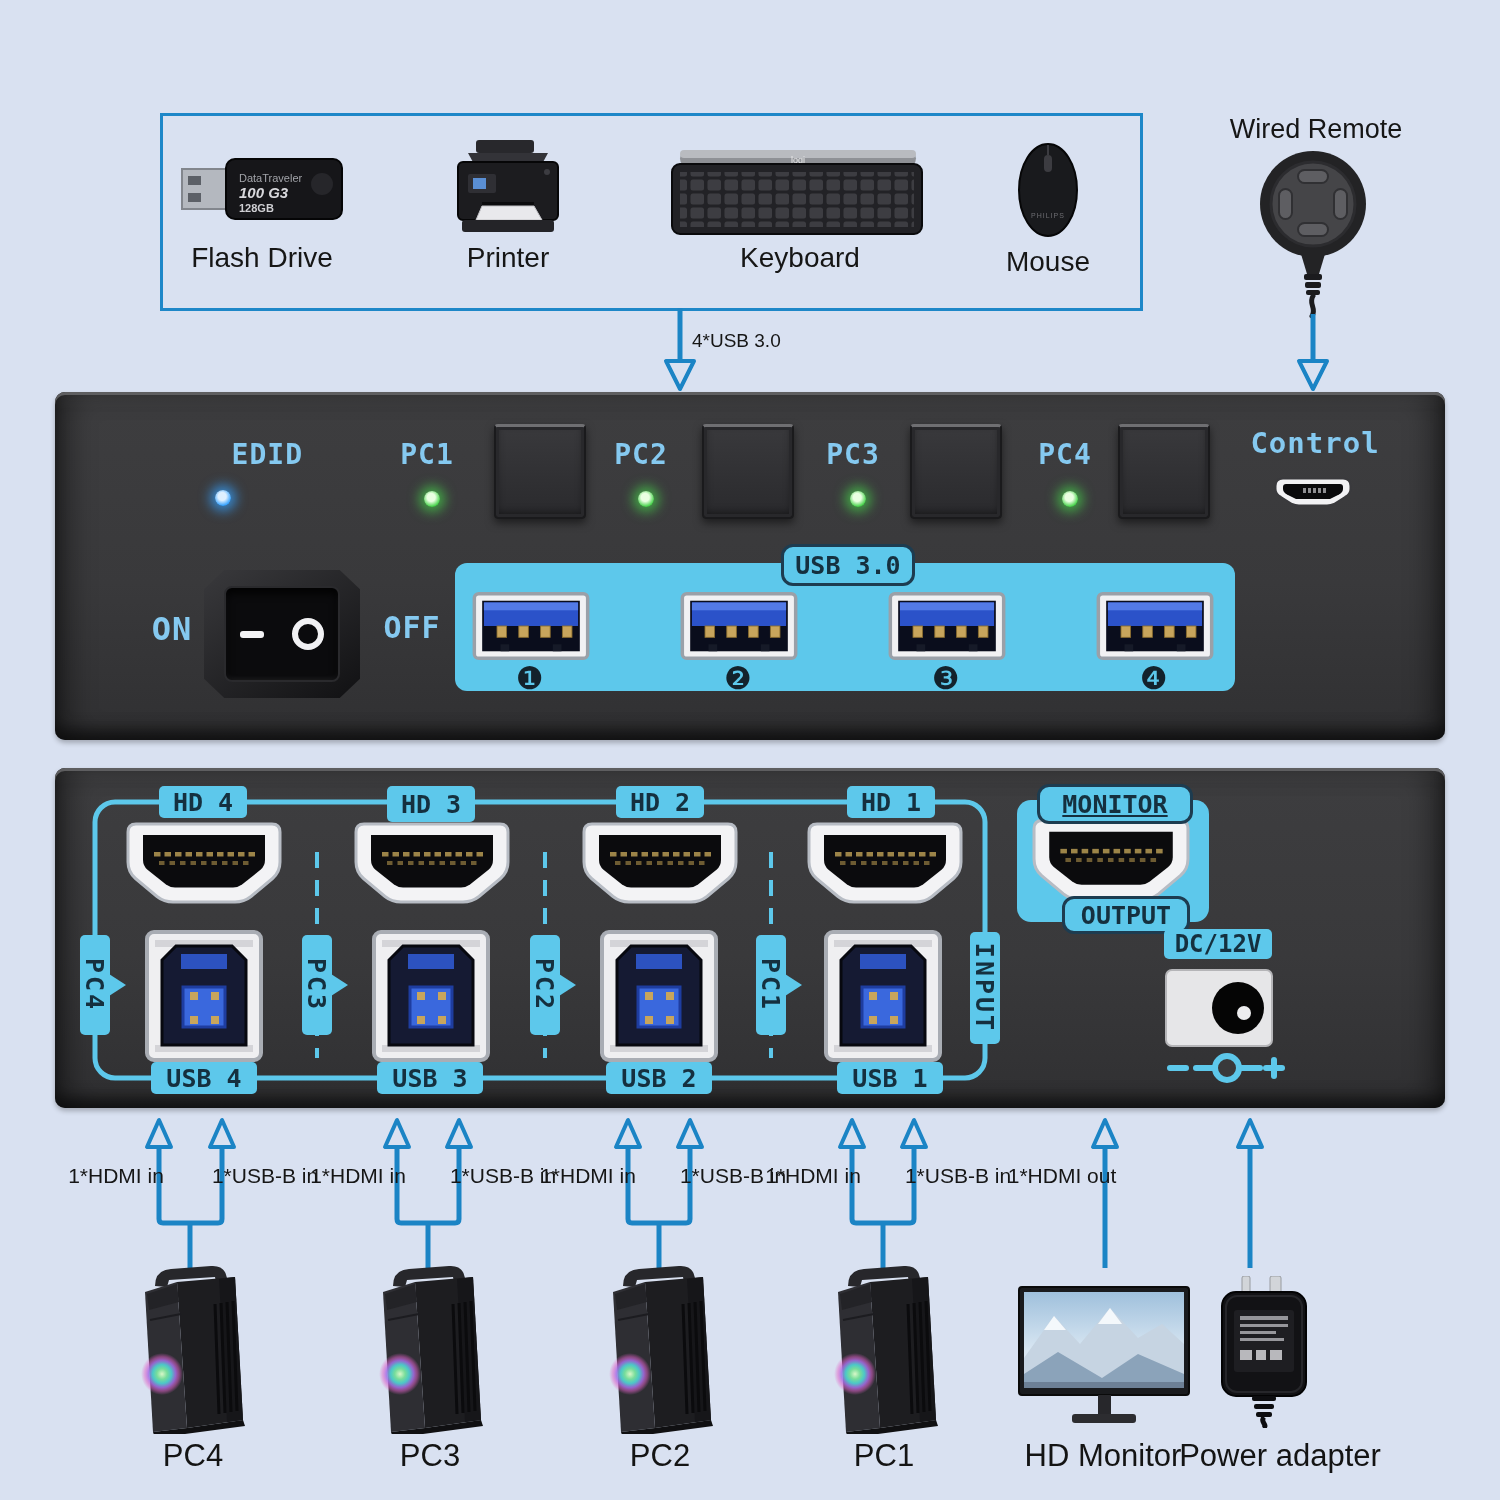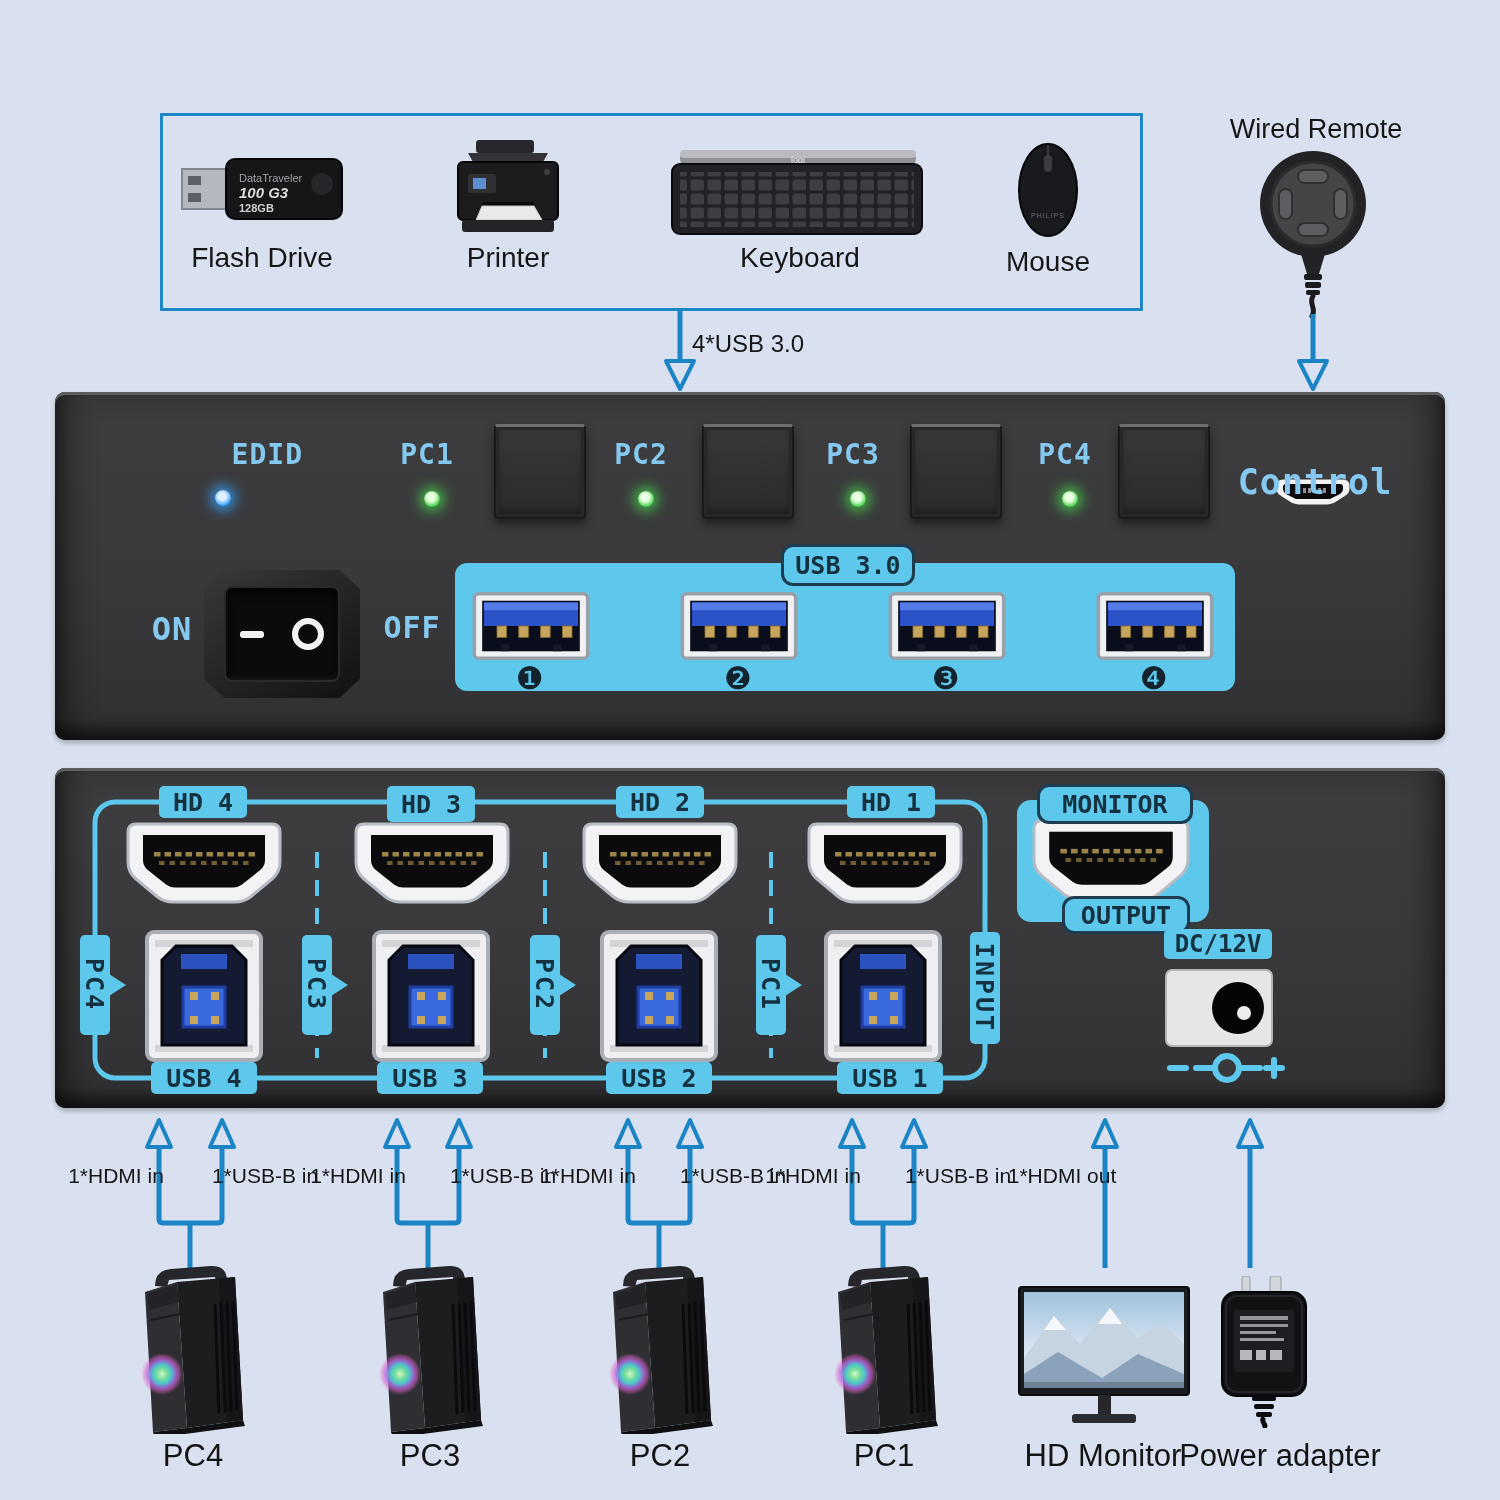--- a/index.html
+++ b/index.html
@@ -344,30 +344,30 @@
     <use href="#tower" x="808" y="1262" width="150" height="172"></use>
     <use href="#hdmon" x="1018" y="1286" width="172" height="140"></use>
     <use href="#adapter" x="1216" y="1276" width="96" height="152"></use>
   </svg>
 
   <div class="abs plabel" style="left:152px;top:242px;width:220px;">Flash Drive</div>
   <div class="abs plabel" style="left:398px;top:242px;width:220px;">Printer</div>
   <div class="abs plabel" style="left:690px;top:242px;width:220px;">Keyboard</div>
   <div class="abs plabel" style="left:938px;top:246px;width:220px;">Mouse</div>
   <div class="abs plabel" style="left:1186px;top:114px;width:260px;font-size:27px;">Wired Remote</div>
-  <div class="abs note" style="left:692px;top:330px;width:160px;text-align:left;font-size:24px;">4*USB 3.0</div>
+  <div class="abs note" style="left:692px;top:330px;width:160px;text-align:left;font-size:19px;">4*USB 3.0</div>
 
   <div class="abs panel" style="left:55px;top:392px;width:1390px;height:348px;"></div>
 
   <div class="abs fpl" style="left:143px;top:438px;width:160px;text-align:right;">EDID</div>
   <div class="abs fpl" style="left:347px;top:438px;width:160px;">PC1</div>
   <div class="abs fpl" style="left:561px;top:438px;width:160px;">PC2</div>
   <div class="abs fpl" style="left:773px;top:438px;width:160px;">PC3</div>
   <div class="abs fpl" style="left:985px;top:438px;width:160px;">PC4</div>
-  <div class="abs fpl" style="left:1235px;top:462px;width:160px;font-size:35px;">Control</div>
+  <div class="abs fpl" style="left:1235px;top:426px;width:160px;font-size:29px;">Control</div>
 
   <div class="abs led blue" style="left:215px;top:490px;"></div>
   <div class="abs led green" style="left:424px;top:491px;"></div>
   <div class="abs led green" style="left:638px;top:491px;"></div>
   <div class="abs led green" style="left:850px;top:491px;"></div>
   <div class="abs led green" style="left:1062px;top:491px;"></div>
 
   <div class="abs fbtn" style="left:494px;top:424px;"></div>
   <div class="abs fbtn" style="left:702px;top:424px;"></div>
   <div class="abs fbtn" style="left:910px;top:424px;"></div>
@@ -392,21 +392,21 @@
   <div class="abs num" style="left:1104px;top:660px;width:100px;">❹</div>
 
   <div class="abs panel" style="left:55px;top:768px;width:1390px;height:340px;"></div>
   <div class="abs cyanpanel" style="left:1017px;top:800px;width:192px;height:122px;border-radius:14px;"></div>
 
   <div class="abs tab" style="left:159px;top:786px;width:88px;height:32px;">HD 4</div>
   <div class="abs tab" style="left:387px;top:786px;width:88px;height:36px;">HD 3</div>
   <div class="abs tab" style="left:616px;top:786px;width:88px;height:32px;">HD 2</div>
   <div class="abs tab" style="left:847px;top:786px;width:88px;height:32px;">HD 1</div>
 
-  <div class="abs tab bordered" style="left:1037px;top:784px;width:150px;height:34px;">MONITOR</div>
+  <div class="abs tab bordered" style="left:1037px;top:784px;width:150px;height:34px;text-decoration:underline;">MONITOR</div>
   <div class="abs tab bordered" style="left:1052px;top:896px;width:122px;height:32px;margin-left:10px;">OUTPUT</div>
 
   <div class="abs tab vtab" style="left:95px;top:985px;width:100px;height:30px;">PC4</div>
   <div class="abs tab vtab" style="left:317px;top:985px;width:100px;height:30px;">PC3</div>
   <div class="abs tab vtab" style="left:545px;top:985px;width:100px;height:30px;">PC2</div>
   <div class="abs tab vtab" style="left:771px;top:985px;width:100px;height:30px;">PC1</div>
   <div class="abs tab vtab" style="left:985px;top:988px;width:112px;height:30px;">INPUT</div>
 
   <div class="abs tab" style="left:151px;top:1062px;width:106px;height:32px;">USB 4</div>
   <div class="abs tab" style="left:377px;top:1062px;width:106px;height:32px;">USB 3</div>

